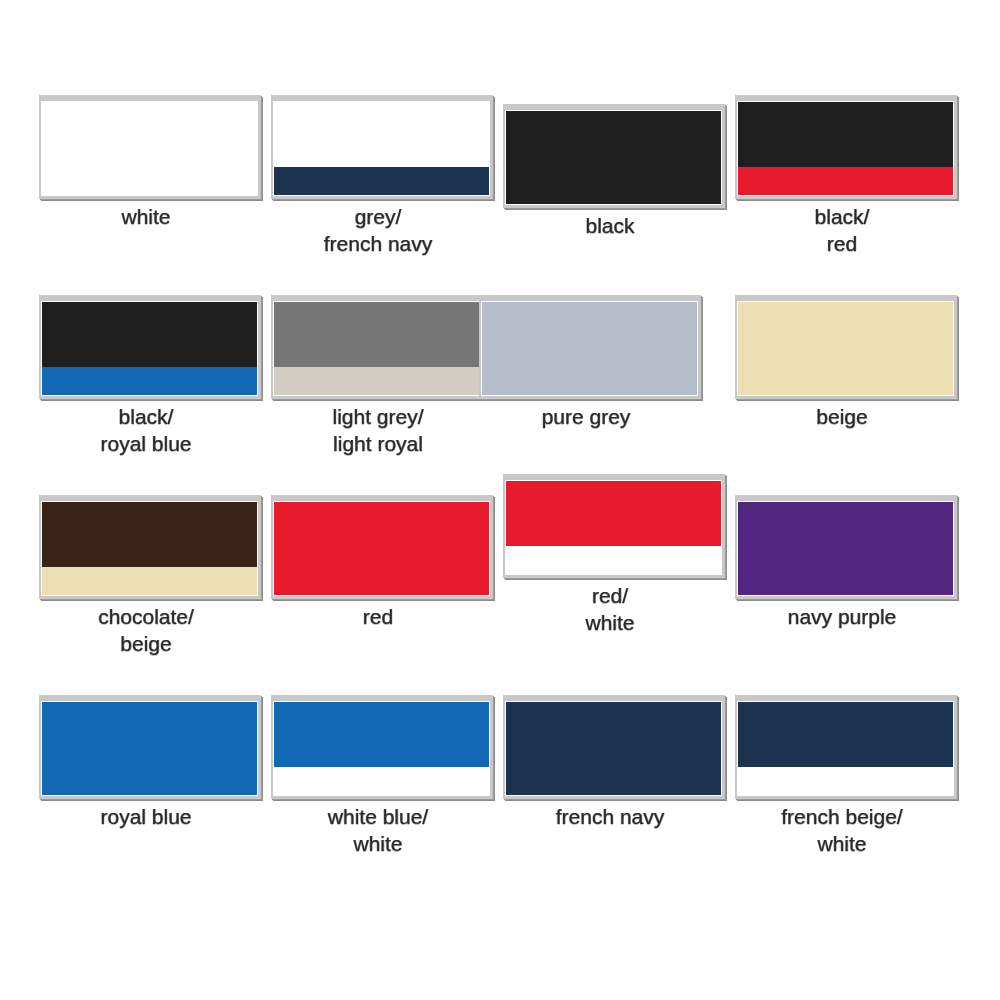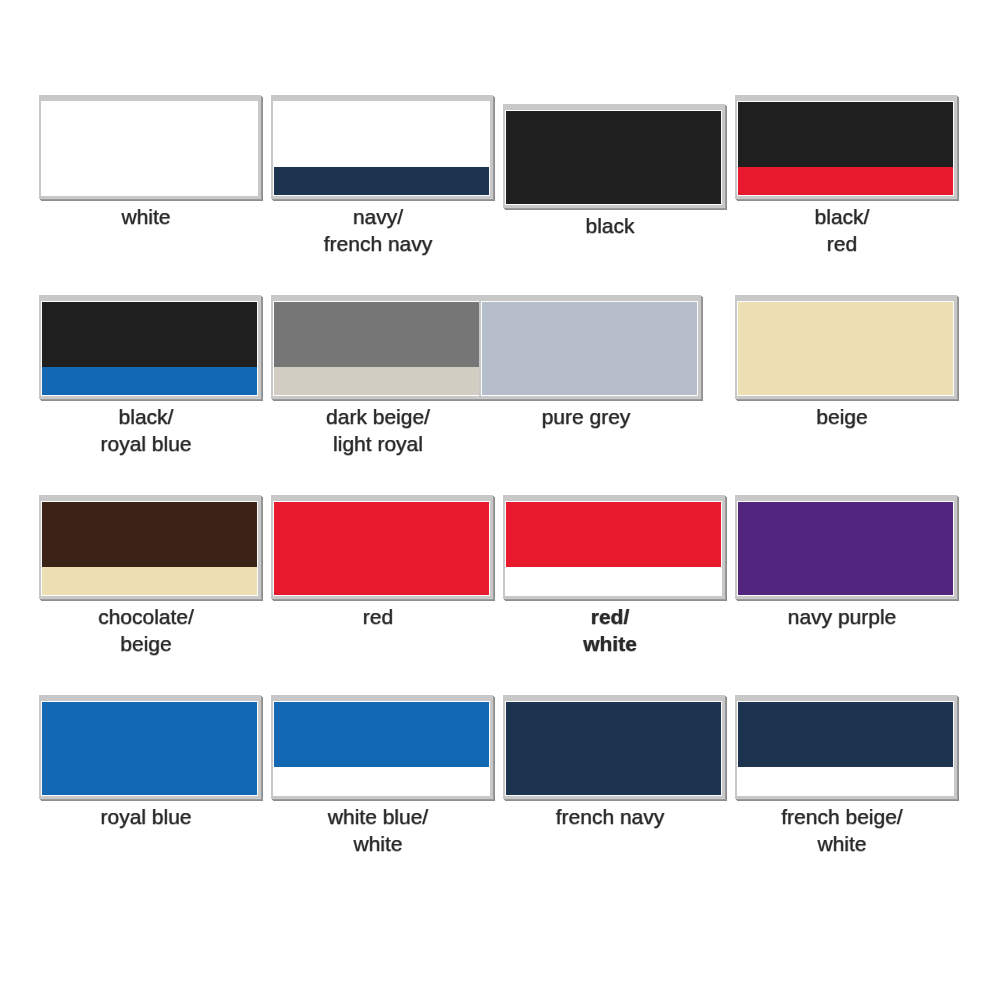--- a/index.html
+++ b/index.html
@@ -93,21 +93,21 @@
       </div>
     </div>
     <div class="swatch-cell" style="left: 262px; top: 91px;">
       <div class="swatch-frame" style="background: rgb(200, 200, 200);">
         <div class="swatch-inner" style="border-color: rgb(253, 253, 253);">
           <div class="swatch-band" style="background: rgb(255, 255, 255); height: 70%;"></div>
           <div class="swatch-band" style="background: rgb(28, 52, 80); height: 30%;"></div>
         </div>
       </div>
       <div class="swatch-label" style="color: rgb(42, 42, 42);">
-        <span class="lbl-line">navy/</span>
+        <span class="lbl-line">grey/</span>
         <span class="lbl-line">french navy</span>
       </div>
     </div>
     <div class="swatch-cell" style="left: 494px; top: 100px;">
       <div class="swatch-frame" style="background: rgb(200, 200, 200);">
         <div class="swatch-inner" style="border-color: rgb(253, 253, 253);">
           <div class="swatch-band single" style="background: rgb(31, 31, 31);"></div>
         </div>
       </div>
       <div class="swatch-label" style="color: rgb(42, 42, 42);">
@@ -139,21 +139,21 @@
       </div>
     </div>
     <div class="swatch-cell" style="left: 262px; top: 291px;">
       <div class="swatch-frame" style="background: rgb(200, 200, 200);">
         <div class="swatch-inner" style="border-color: rgb(253, 253, 253);">
           <div class="swatch-band" style="background: rgb(118, 118, 118); height: 70%;"></div>
           <div class="swatch-band" style="background: rgb(210, 205, 194); height: 30%;"></div>
         </div>
       </div>
       <div class="swatch-label" style="color: rgb(42, 42, 42);">
-        <span class="lbl-line">dark beige/</span>
+        <span class="lbl-line">light grey/</span>
         <span class="lbl-line">light royal</span>
       </div>
     </div>
     <div class="swatch-cell" style="left: 470px; top: 291px;">
       <div class="swatch-frame" style="background: rgb(200, 200, 200);">
         <div class="swatch-inner" style="border-color: rgb(253, 253, 253);">
           <div class="swatch-band single" style="background: rgb(180, 189, 201);"></div>
         </div>
       </div>
       <div class="swatch-label" style="color: rgb(42, 42, 42);">
@@ -185,21 +185,21 @@
     <div class="swatch-cell" style="left: 262px; top: 491px;">
       <div class="swatch-frame" style="background: rgb(200, 200, 200);">
         <div class="swatch-inner" style="border-color: rgb(253, 253, 253);">
           <div class="swatch-band single" style="background: rgb(232, 25, 44);"></div>
         </div>
       </div>
       <div class="swatch-label" style="color: rgb(42, 42, 42);">
         <span class="lbl-line">red</span>
       </div>
     </div>
-    <div class="swatch-cell" style="left: 494px; top: 491px; font-weight: bold;">
+    <div class="swatch-cell" style="left: 494px; top: 470px;">
       <div class="swatch-frame" style="background: rgb(200, 200, 200);">
         <div class="swatch-inner" style="border-color: rgb(253, 253, 253);">
           <div class="swatch-band" style="background: rgb(232, 25, 44); height: 70%;"></div>
           <div class="swatch-band" style="background: rgb(255, 255, 255); height: 30%;"></div>
         </div>
       </div>
       <div class="swatch-label" style="color: rgb(42, 42, 42);">
         <span class="lbl-line">red/</span>
         <span class="lbl-line">white</span>
       </div>

